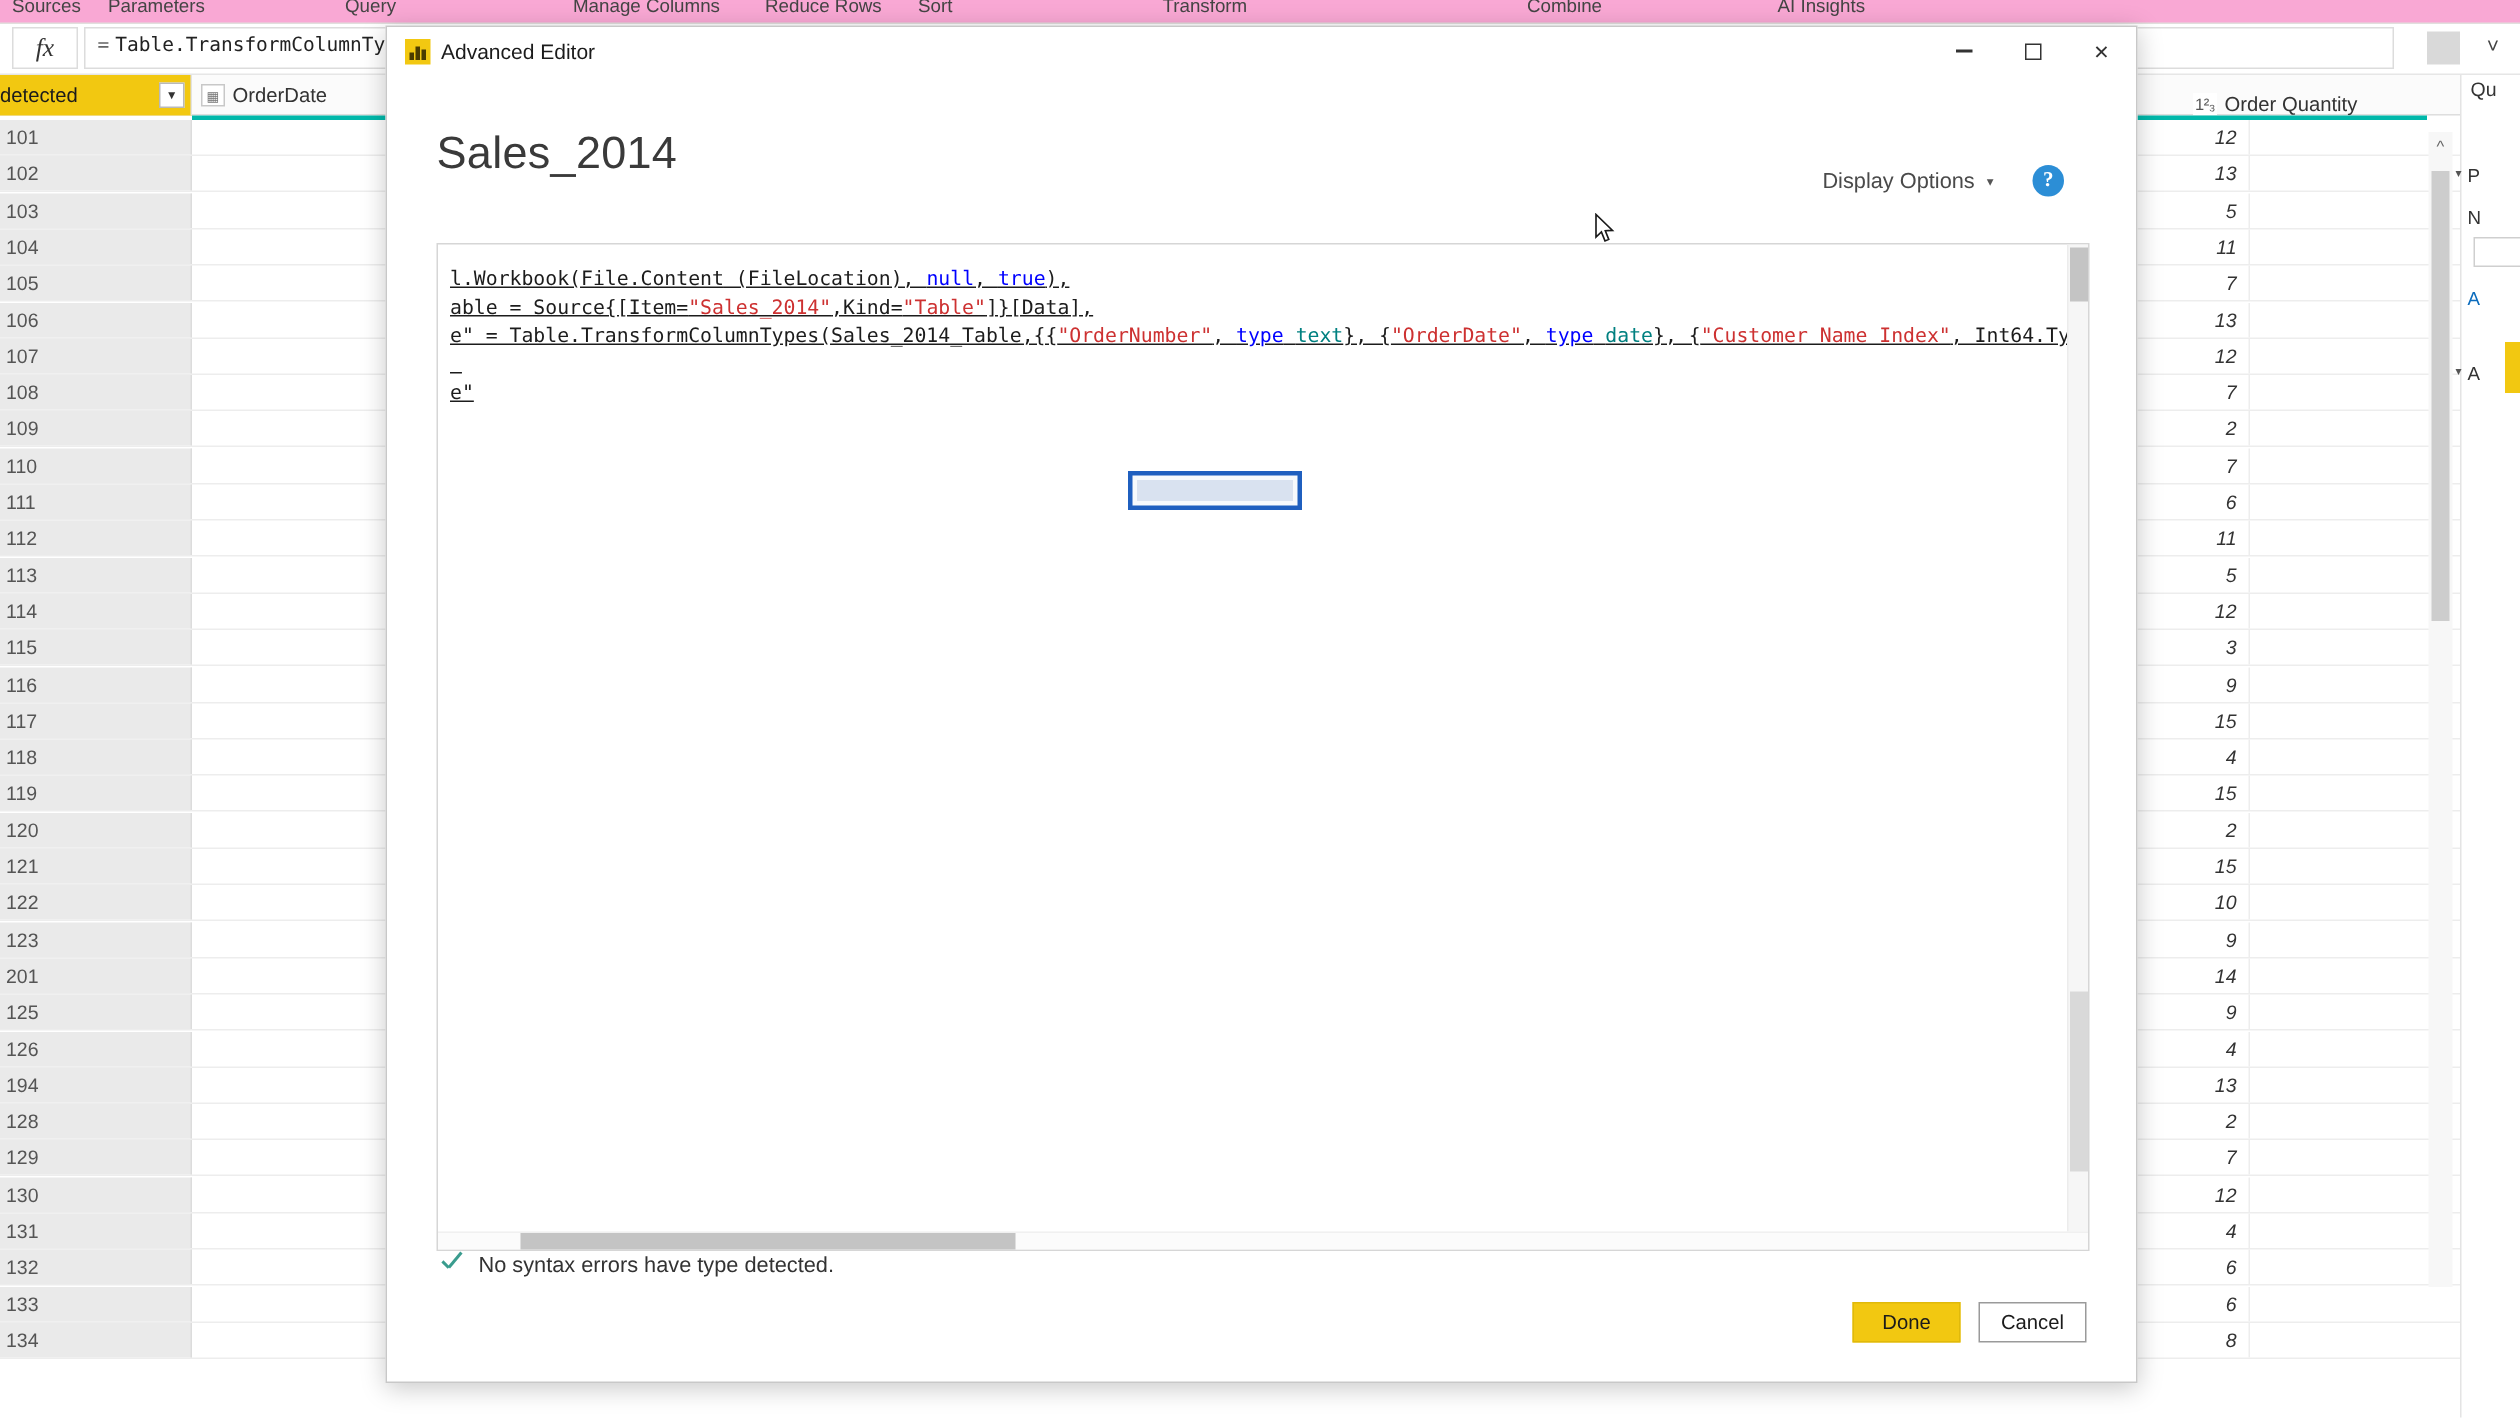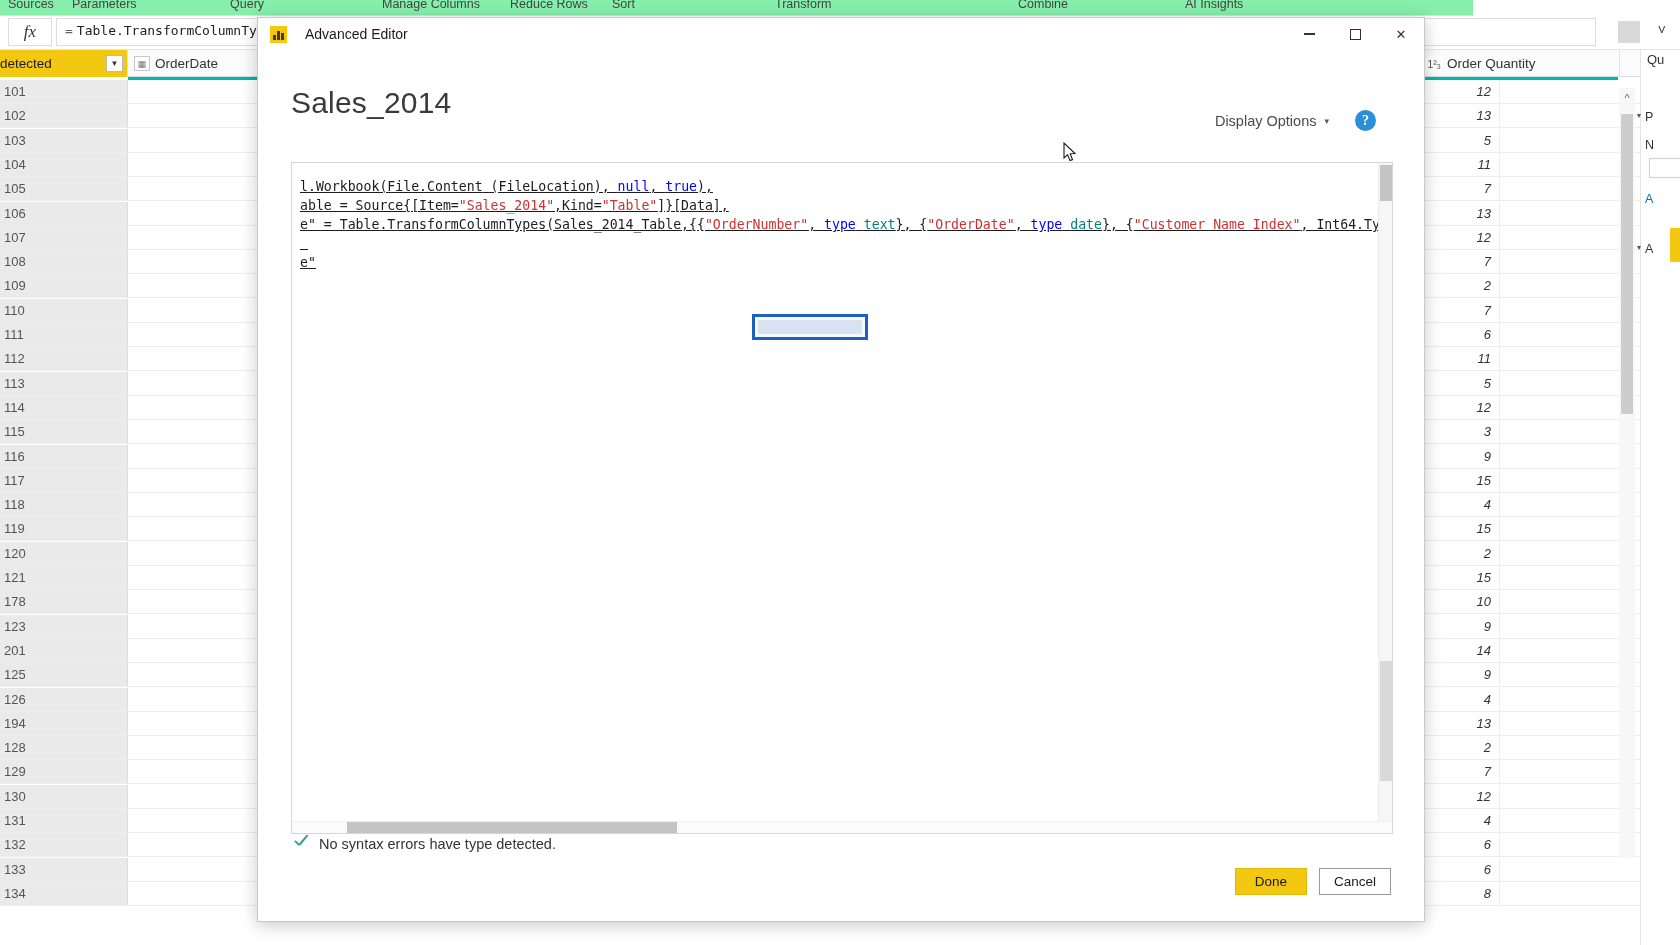--- a/index.html
+++ b/index.html
@@ -12,22 +12,22 @@
   }
 
   
   #app-background {
     position: absolute; inset: 0;
     background: #ffffff;
   }
 
   
   .ribbon-strip {
-    position: absolute; top: 0; left: 0; width: 1473px; height: 16px;
-    background: #86efac;
+    position: absolute; top: 0; left: 0; width: 1680px; height: 16px;
+    background: #f9a8d4;
     border-bottom: 1px solid #e1dfdd;
   }
   .ribbon-label {
     position: absolute; top: -3px;
     font-size: 12.5px; color: #444; white-space: nowrap;
   }
 
   
   .formula-bar {
     position: absolute; top: 16px; left: 0; width: 1680px; height: 34px;
@@ -153,21 +153,21 @@
     width: 17px; height: 17px; margin-left: 12px; background: #f2c811;
     position: relative; flex: 0 0 auto;
   }
   .ae-app-icon i {
     position: absolute; bottom: 3px; width: 2.5px; background: #4a3b00; display: block;
   }
   .ae-app-icon i:nth-child(1) { left: 3px;  height: 5px; }
   .ae-app-icon i:nth-child(2) { left: 7px;  height: 9px; }
   .ae-app-icon i:nth-child(3) { left: 11px; height: 7px; }
   .ae-title-text {
-    margin-left: 18px; font-size: 14px; color: #1b1b1b;
+    margin-left: 7px; font-size: 14px; color: #1b1b1b;
   }
   .ae-wincontrols {
     position: absolute; right: 0; top: 0; display: flex; height: 32px;
   }
   .ae-wbtn {
     width: 46px; height: 32px; display: flex; align-items: center; justify-content: center;
     font-size: 13px; color: #333;
   }
   .ae-wbtn .sq { width: 11px; height: 11px; border: 1.3px solid #333; }
   .ae-wbtn .mn { width: 11px; height: 1.3px; background: #333; }
@@ -310,21 +310,21 @@
         <span class="filter-btn">▼</span>
       </div>
       <div class="col-h" style="left: 128px; width: 170px;">
         <span class="type-ico">▦</span>
         <span>OrderDate</span>
       </div>
       <div class="col-h" style="left: 1285px; width: 135px;">
         <span>Index</span>
         <span class="filter-btn">▼</span>
       </div>
-      <div class="col-h" style="left: 1420px; width: 200px;">
+      <div class="col-h" style="left: 1456px; width: 200px; align-items: flex-end;">
         <span class="type-ico type-123">1²₃</span>
         <span>Order Quantity</span>
       </div>
     </div>
   <div class="teal-underline" style="left:128px; width:1160px;"></div>
   <div class="teal-underline" style="left:1288px; width:330px;"></div>
 
   <div class="grid-area" id="grid-area">
       <div class="row" style="top: 0px;">
         <div class="rownum">101</div>
@@ -551,21 +551,21 @@
         <div class="cellsep" style="left: 299px;"></div>
         <div class="cellsep" style="left: 520px;"></div>
         <div class="cellsep" style="left: 700px;"></div>
         <div class="cellsep" style="left: 880px;"></div>
         <div class="cellsep" style="left: 1110px;"></div>
         <div class="cellsep" style="left: 1285px;"></div>
         <div class="cellsep" style="left: 1420px;"></div>
         <div class="qty">15</div>
       </div>
       <div class="row" style="top: 510.3px;">
-        <div class="rownum">178</div>
+        <div class="rownum">122</div>
         <div class="cellsep" style="left: 299px;"></div>
         <div class="cellsep" style="left: 520px;"></div>
         <div class="cellsep" style="left: 700px;"></div>
         <div class="cellsep" style="left: 880px;"></div>
         <div class="cellsep" style="left: 1110px;"></div>
         <div class="cellsep" style="left: 1285px;"></div>
         <div class="cellsep" style="left: 1420px;"></div>
         <div class="qty">10</div>
       </div>
       <div class="row" style="top: 534.6px;">

